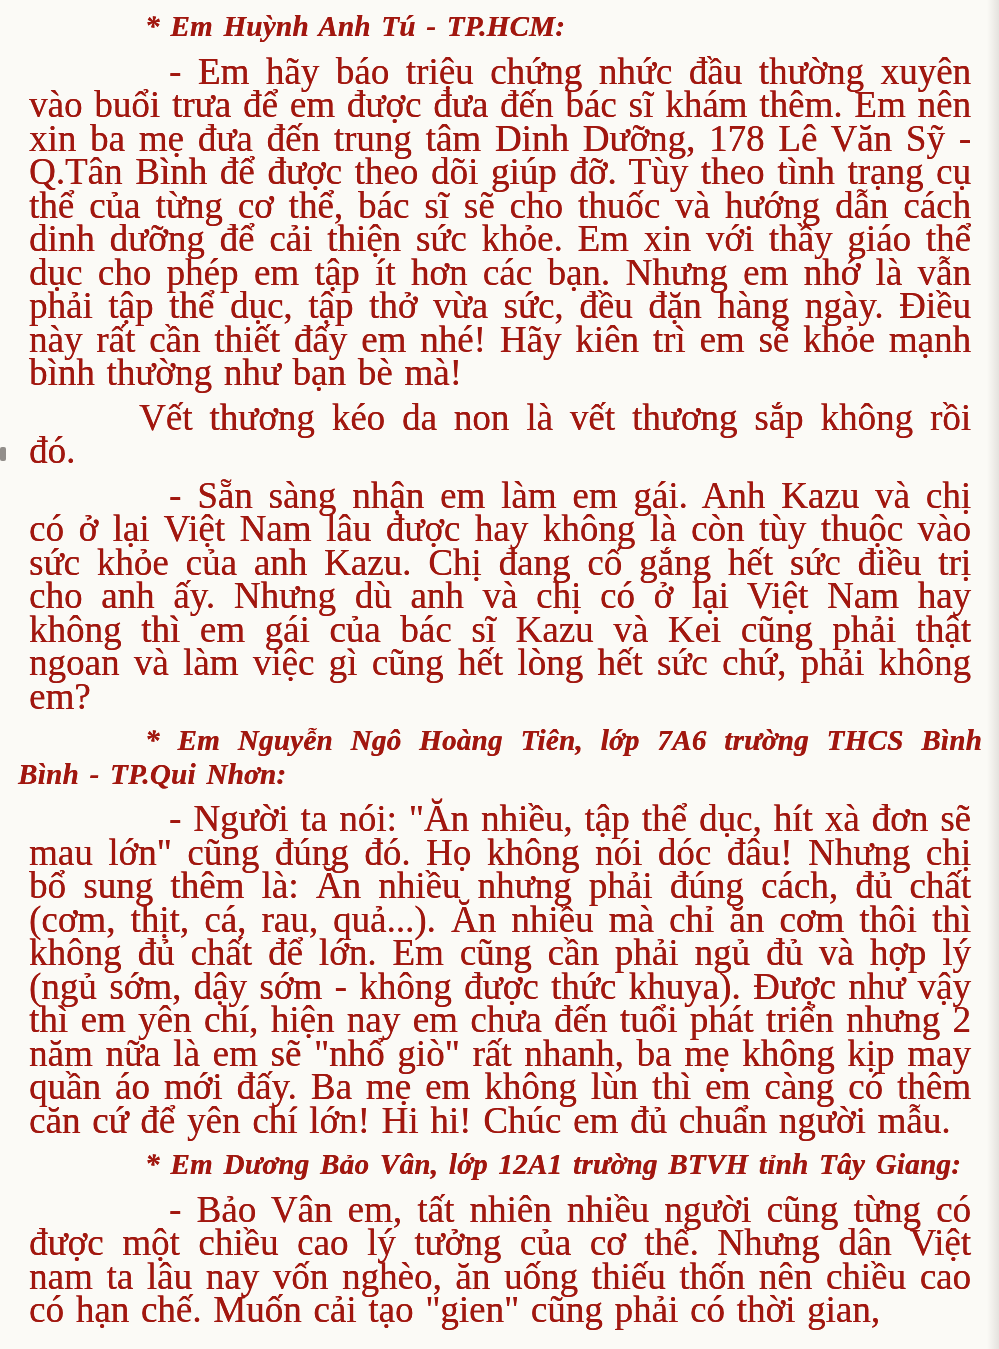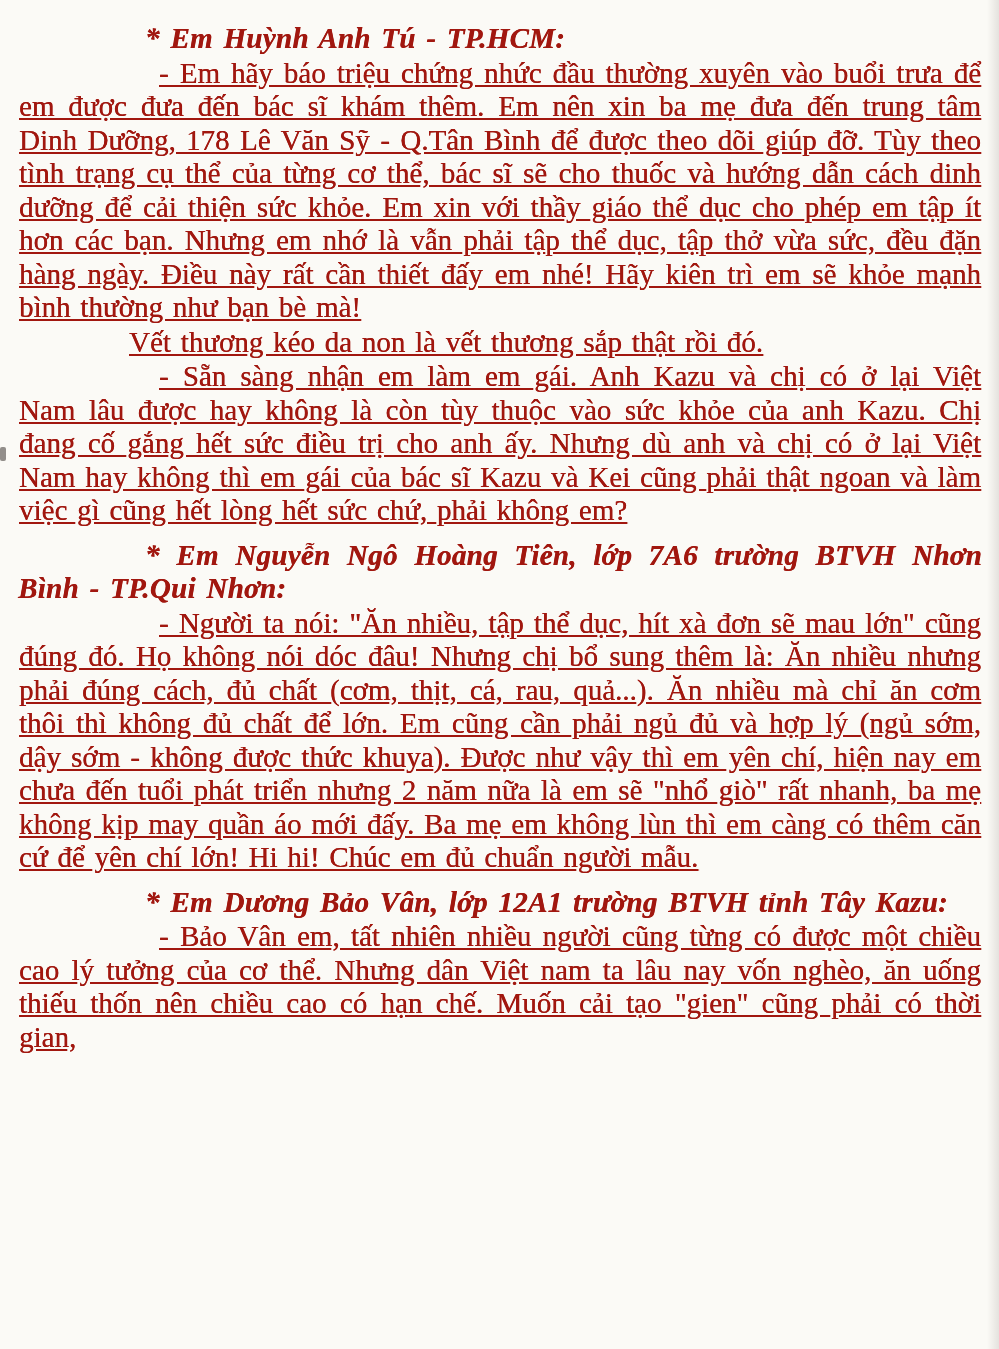--- a/index.html
+++ b/index.html
@@ -33,51 +33,50 @@
   .hdr{
     margin:11px 0 0 0;
     font-size:29px;line-height:33.5px;
     font-weight:bold;font-style:italic;
     text-align:justify;
     text-indent:127px;
     letter-spacing:.3px;
     word-spacing:3px;
     text-shadow:0.35px 0 0 currentColor;
   }
-  section:first-of-type .hdr{margin-top:16px;}
+  section:first-of-type .hdr{margin-top:4px;}
   .body{
-    margin:1px;
-    font-size:29px;line-height:33.5px;
+    margin:11px;
+    font-size:37px;line-height:33.5px;
     text-align:justify;
     text-indent:140px;
     word-spacing:2.5px;
     text-shadow:0.3px 0 0 currentColor;
-    text-decoration:underline;
   }
   .body + .body{text-indent:110px;}
 </style>
 </head>
 <body>
 
 <div class="page">
 
   <section>
     <h2 class="hdr">* Em Huỳnh Anh Tú - TP.HCM:</h2>
     <p class="body">- Em hãy báo triệu chứng nhức đầu thường xuyên vào buổi trưa để em được đưa đến bác sĩ khám thêm. Em nên xin ba mẹ đưa đến trung tâm Dinh Dưỡng, 178 Lê Văn Sỹ - Q.Tân Bình để được theo dõi giúp đỡ. Tùy theo tình trạng cụ thể của từng cơ thể, bác sĩ sẽ cho thuốc và hướng dẫn cách dinh dưỡng để cải thiện sức khỏe. Em xin với thầy giáo thể dục cho phép em tập ít hơn các bạn. Nhưng em nhớ là vẫn phải tập thể dục, tập thở vừa sức, đều đặn hàng ngày. Điều này rất cần thiết đấy em nhé! Hãy kiên trì em sẽ khỏe mạnh bình thường như bạn bè mà!</p>
-    <p class="body">Vết thương kéo da non là vết thương sắp thật rồi đó.</p>
+    <p class="body">Vết thương kéo da non là vết thương sắp không rồi đó.</p>
   </section>
 
   <section>
     <p class="body">- Sẵn sàng nhận em làm em gái. Anh Kazu và chị có ở lại Việt Nam lâu được hay không là còn tùy thuộc vào sức khỏe của anh Kazu. Chị đang cố gắng hết sức điều trị cho anh ấy. Nhưng dù anh và chị có ở lại Việt Nam hay không thì em gái của bác sĩ Kazu và Kei cũng phải thật ngoan và làm việc gì cũng hết lòng hết sức chứ, phải không em?</p>
   </section>
 
   <section>
-    <h2 class="hdr">* Em Nguyễn Ngô Hoàng Tiên, lớp 7A6 trường BTVH Nhơn Bình - TP.Qui Nhơn:</h2>
+    <h2 class="hdr">* Em Nguyễn Ngô Hoàng Tiên, lớp 7A6 trường THCS Bình Bình - TP.Qui Nhơn:</h2>
     <p class="body">- Người ta nói: "Ăn nhiều, tập thể dục, hít xà đơn sẽ mau lớn" cũng đúng đó. Họ không nói dóc đâu! Nhưng chị bổ sung thêm là: Ăn nhiều nhưng phải đúng cách, đủ chất (cơm, thịt, cá, rau, quả...). Ăn nhiều  mà chỉ ăn cơm thôi thì không đủ chất để lớn. Em cũng cần phải ngủ đủ và hợp lý (ngủ sớm, dậy sớm - không được thức khuya). Được như vậy thì em yên chí, hiện nay em chưa đến tuổi phát triển nhưng 2 năm nữa là em sẽ "nhổ giò" rất nhanh, ba mẹ không kịp may quần áo mới đấy. Ba mẹ em không lùn thì em càng có thêm căn cứ để yên chí lớn! Hi hi! Chúc em đủ chuẩn người mẫu.</p>
   </section>
 
   <section>
-    <h2 class="hdr">* Em Dương Bảo Vân, lớp 12A1 trường BTVH tỉnh Tây Kazu:</h2>
+    <h2 class="hdr">* Em Dương Bảo Vân, lớp 12A1 trường BTVH tỉnh Tây Giang:</h2>
     <p class="body">- Bảo Vân em, tất nhiên nhiều người cũng từng có được một chiều cao lý tưởng của cơ thể. Nhưng dân Việt nam ta lâu nay vốn nghèo, ăn uống thiếu thốn nên chiều cao có hạn chế. Muốn cải tạo "gien" cũng phải có thời gian,</p>
   </section>
 
   <span class="smudge"></span>
 </div>
 
 </body></html>

